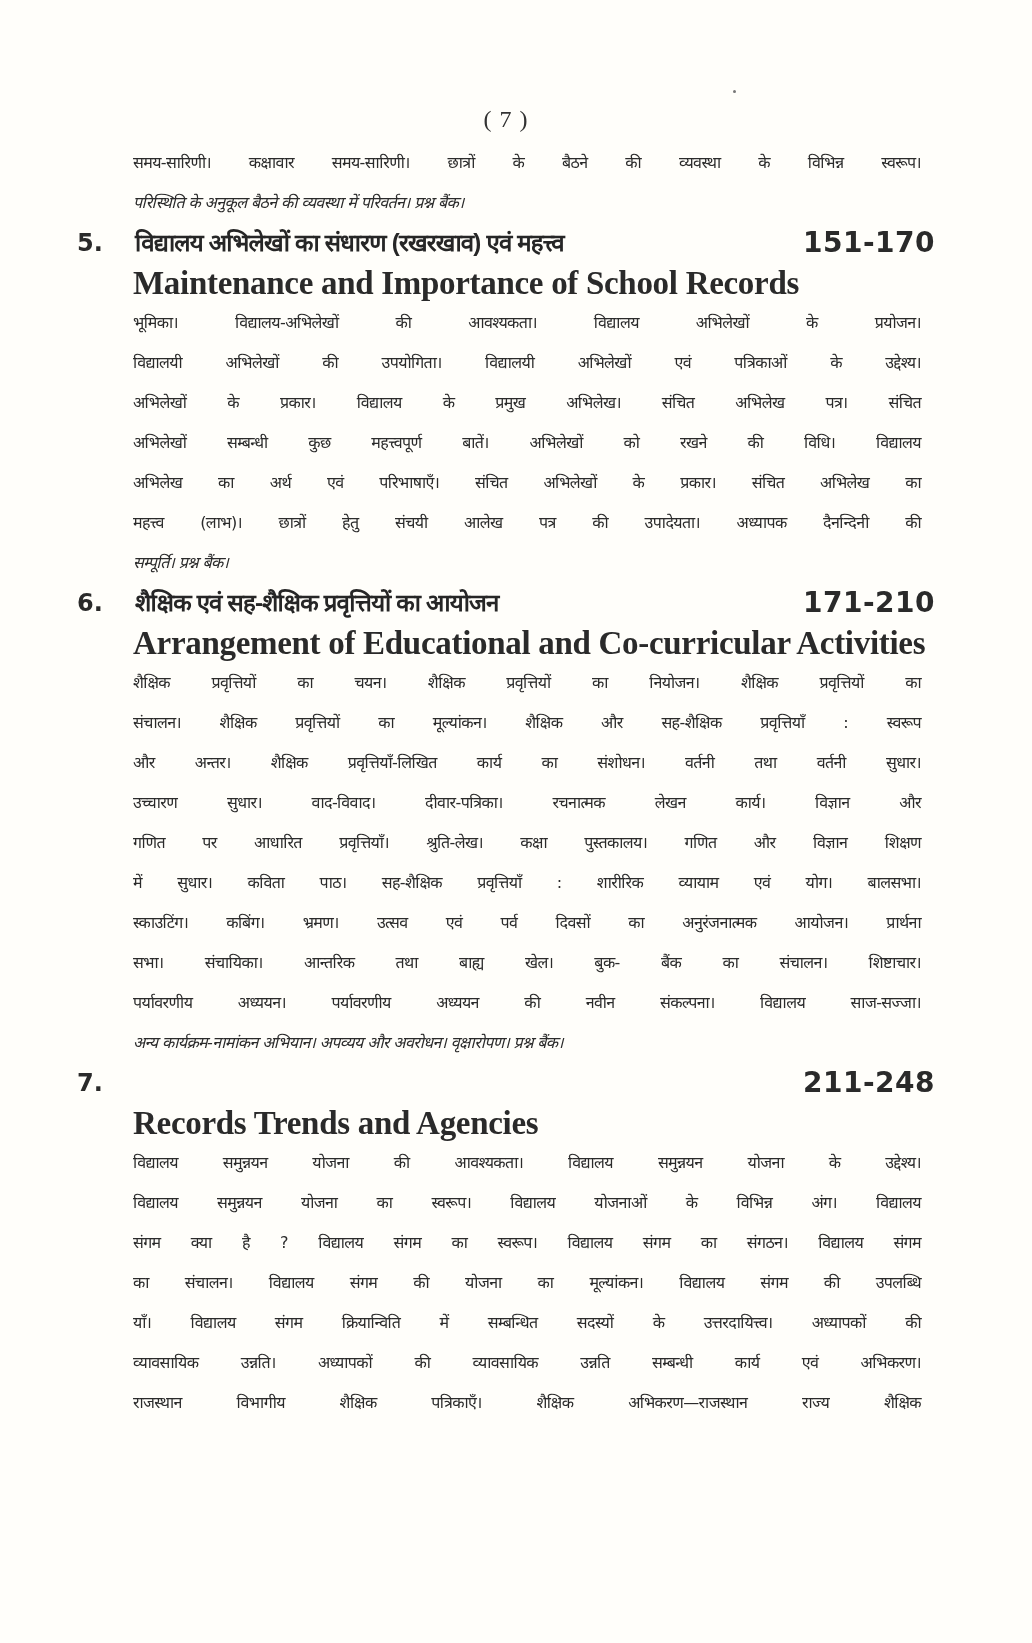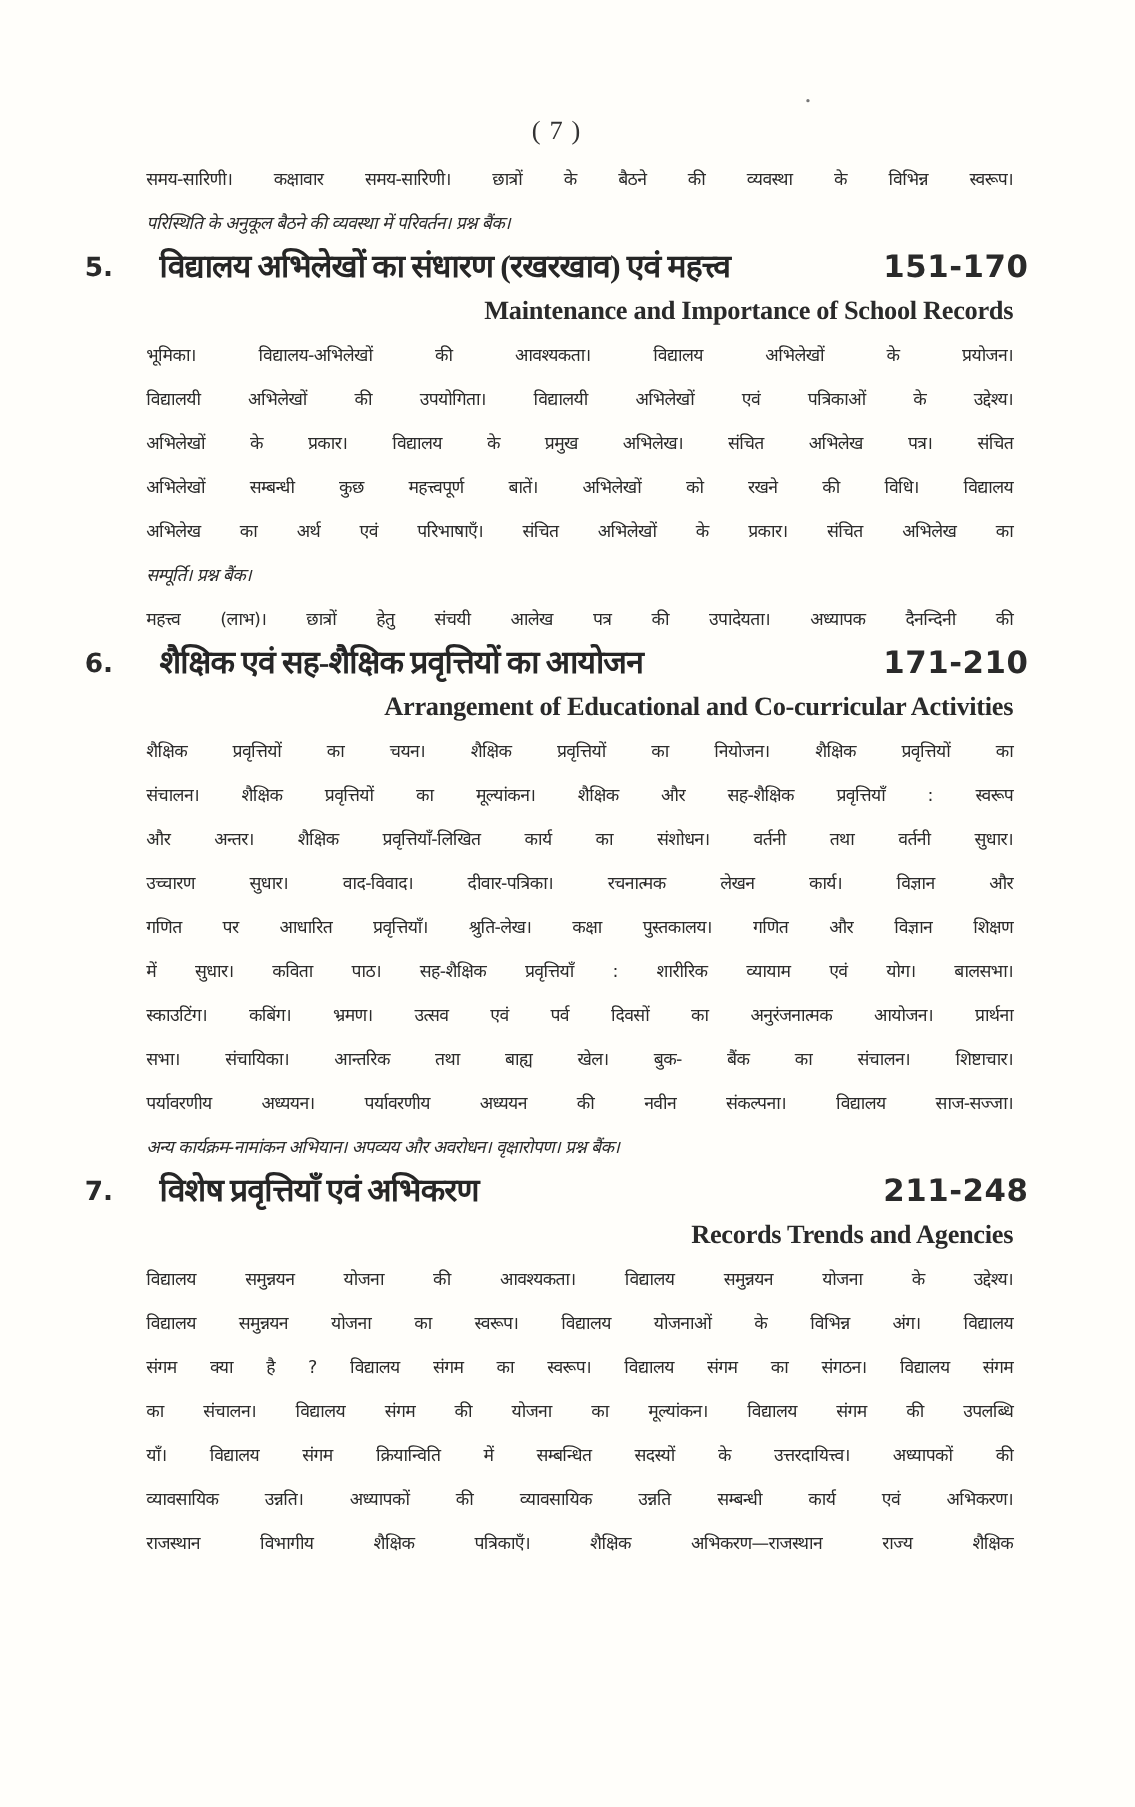--- a/index.html
+++ b/index.html
@@ -59,47 +59,46 @@
       position: absolute;
       left: -56px;
       top: 0;
       font-family: "DejaVu Sans", sans-serif;
       font-weight: bold;
       font-size: 24px;
       color: #2a2a2a;
     }
     .chapter-hindi {
       position: absolute;
-      left: 12px; top: 0;
-      font-family: Liberation Serif, serif;
+      left: 2px; top: 0;
+      font-family: Liberation Sans, sans-serif;
       font-weight: bold;
-      font-size: 29px;
+      font-size: 24px;
       letter-spacing: -0.8px;
       color: #262626;
       white-space: nowrap;
     }
     .chapter-pages {
       position: absolute;
       right: -14px; top: 0;
       font-family: "DejaVu Sans", sans-serif;
       font-size: 28px;
       font-weight: bold;
       color: #2a2a2a;
       letter-spacing: 0.5px;
     }
     .chapter-english {
       font-family: "Liberation Serif", serif;
       font-weight: bold;
-      font-size: 24px;
+      font-size: 33px;
       line-height: 40px;
       height: 40px;
       color: #2a2a2a;
       white-space: nowrap;
       letter-spacing: -0.3px;
-      text-align: right;
     }
   </style>
 </head>
 <body>
 
 <div class="speck"></div>
 
 <div class="page-number">( 7 )</div>
 
 <div class="content">
@@ -112,22 +111,22 @@
       <span class="chapter-num">5.</span>
       <span class="chapter-hindi">विद्यालय अभिलेखों का संधारण (रखरखाव) एवं महत्त्व</span>
       <span class="chapter-pages">151-170</span>
     </div>
     <div class="chapter-english">Maintenance and Importance of School Records</div>
     <div class="line">भूमिका। विद्यालय-अभिलेखों की आवश्यकता। विद्यालय अभिलेखों के प्रयोजन।</div>
     <div class="line">विद्यालयी अभिलेखों की उपयोगिता। विद्यालयी अभिलेखों एवं पत्रिकाओं के उद्देश्य।</div>
     <div class="line">अभिलेखों के प्रकार। विद्यालय के प्रमुख अभिलेख। संचित अभिलेख पत्र। संचित</div>
     <div class="line">अभिलेखों सम्बन्धी कुछ महत्त्वपूर्ण बातें। अभिलेखों को रखने की विधि। विद्यालय</div>
     <div class="line">अभिलेख का अर्थ एवं परिभाषाएँ। संचित अभिलेखों के प्रकार। संचित अभिलेख का</div>
+    <div class="line">महत्त्व (लाभ)। छात्रों हेतु संचयी आलेख पत्र की उपादेयता। अध्यापक दैनन्दिनी की</div>
     <div class="line last">सम्पूर्ति। प्रश्न बैंक।</div>
-    <div class="line">महत्त्व (लाभ)। छात्रों हेतु संचयी आलेख पत्र की उपादेयता। अध्यापक दैनन्दिनी की</div>
   </div>
 
   <div>
     <div class="heading-row">
       <span class="chapter-num">6.</span>
       <span class="chapter-hindi">शैक्षिक एवं सह-शैक्षिक प्रवृत्तियों का आयोजन</span>
       <span class="chapter-pages">171-210</span>
     </div>
     <div class="chapter-english">Arrangement of Educational and Co-curricular Activities</div>
     <div class="line">शैक्षिक प्रवृत्तियों का चयन। शैक्षिक प्रवृत्तियों का नियोजन। शैक्षिक प्रवृत्तियों का</div>
@@ -138,21 +137,20 @@
     <div class="line">में सुधार। कविता पाठ। सह-शैक्षिक प्रवृत्तियाँ : शारीरिक व्यायाम एवं योग। बालसभा।</div>
     <div class="line">स्काउटिंग। कबिंग। भ्रमण। उत्सव एवं पर्व दिवसों का अनुरंजनात्मक आयोजन। प्रार्थना</div>
     <div class="line">सभा। संचायिका। आन्तरिक तथा बाह्य खेल। बुक- बैंक का संचालन। शिष्टाचार।</div>
     <div class="line">पर्यावरणीय अध्ययन। पर्यावरणीय अध्ययन की नवीन संकल्पना। विद्यालय साज-सज्जा।</div>
     <div class="line last">अन्य कार्यक्रम-नामांकन अभियान। अपव्यय और अवरोधन। वृक्षारोपण। प्रश्न बैंक।</div>
   </div>
 
   <div>
     <div class="heading-row">
       <span class="chapter-num">7.</span>
-      <span class="chapter-hindi">विशेष प्रवृत्तियाँ एवं अभिकरण</span>
       <span class="chapter-pages">211-248</span>
     </div>
     <div class="chapter-english">Records Trends and Agencies</div>
     <div class="line">विद्यालय समुन्नयन योजना की आवश्यकता। विद्यालय समुन्नयन योजना के उद्देश्य।</div>
     <div class="line">विद्यालय समुन्नयन योजना का स्वरूप। विद्यालय योजनाओं के विभिन्न अंग। विद्यालय</div>
     <div class="line">संगम क्या है ? विद्यालय संगम का स्वरूप। विद्यालय संगम का संगठन। विद्यालय संगम</div>
     <div class="line">का संचालन। विद्यालय संगम की योजना का मूल्यांकन। विद्यालय संगम की उपलब्धि</div>
     <div class="line">याँ। विद्यालय संगम क्रियान्विति में सम्बन्धित सदस्यों के उत्तरदायित्त्व। अध्यापकों की</div>
     <div class="line">व्यावसायिक उन्नति। अध्यापकों की व्यावसायिक उन्नति सम्बन्धी कार्य एवं अभिकरण।</div>
     <div class="line">राजस्थान विभागीय शैक्षिक पत्रिकाएँ। शैक्षिक अभिकरण—राजस्थान राज्य शैक्षिक</div>

